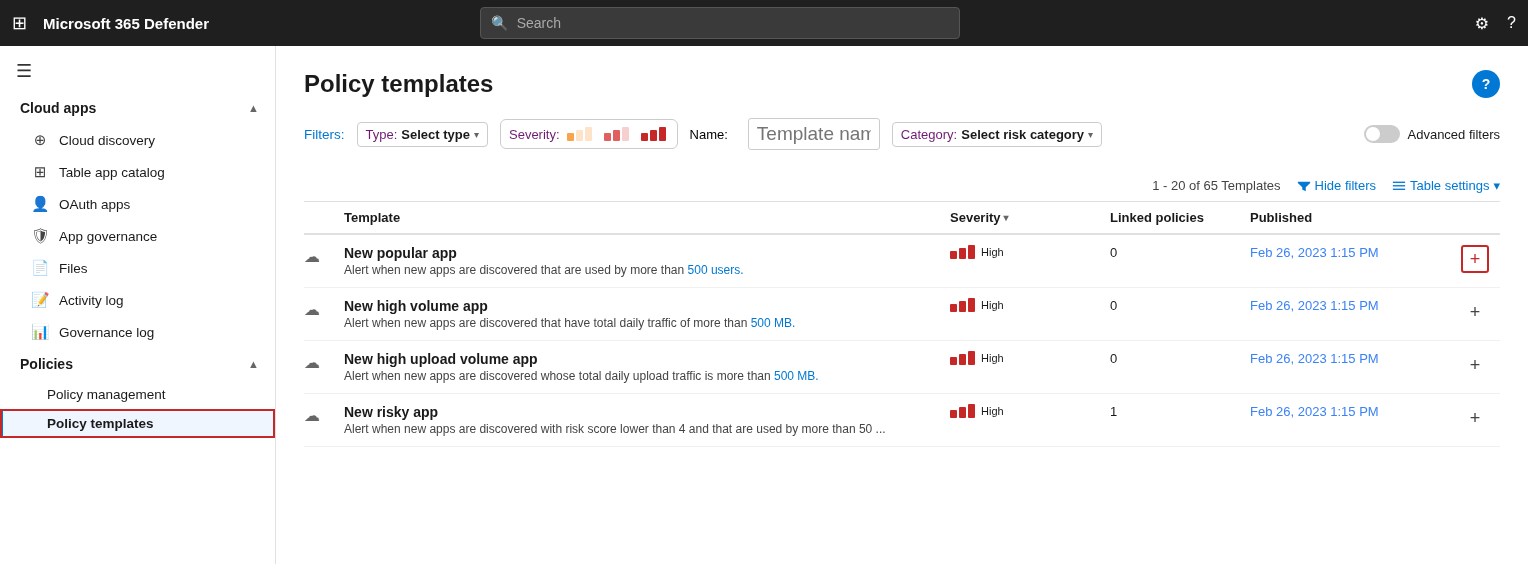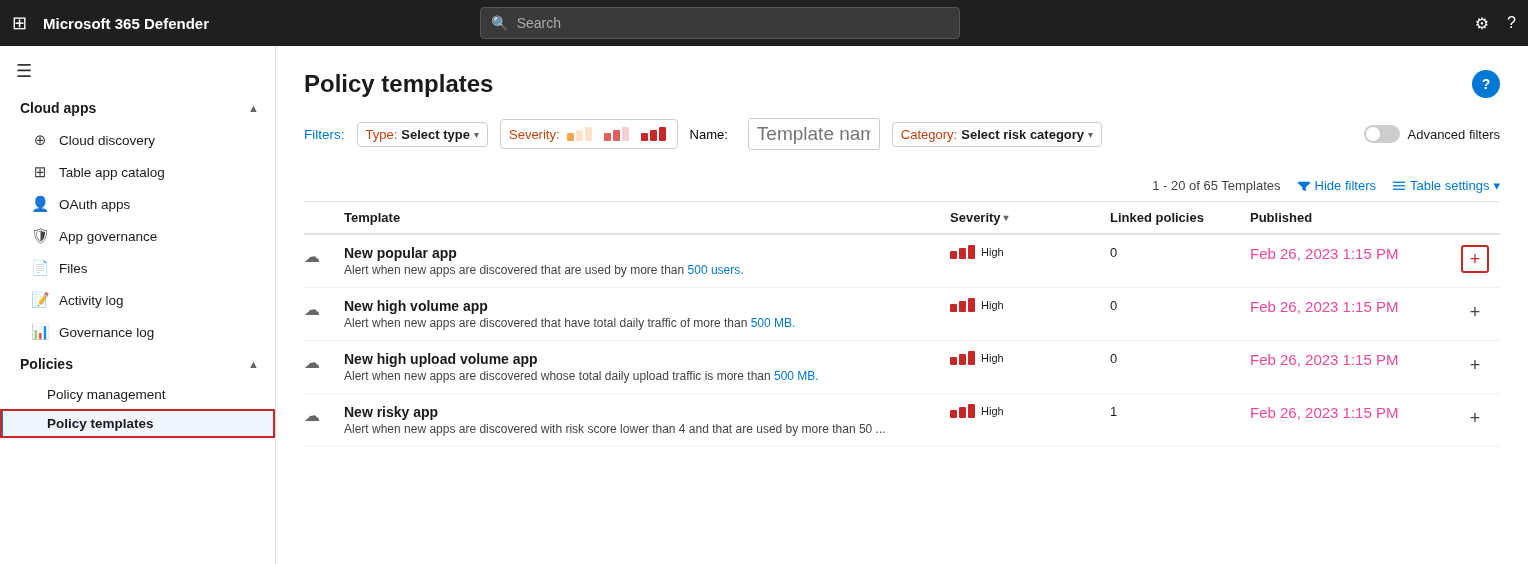--- a/index.html
+++ b/index.html
@@ -174,21 +174,21 @@
       align-items: center;
       border: 1px solid #ccc;
       border-radius: 4px;
       padding: 4px 8px;
       font-size: 13px;
       cursor: pointer;
       background: #fff;
       gap: 4px;
       white-space: nowrap;
     }
-    .filter-select .label { color: #c2410c; }
+    .filter-select .label { color: #701a75; }
     .filter-select .value { font-weight: 600; color: #1a1a1a; }
     .filter-select .chevron { color: #666; font-size: 10px; }
     .severity-icons {
       display: flex;
       gap: 6px;
       align-items: center;
     }
     .sev-block {
       display: flex;
       gap: 2px;
@@ -291,21 +291,21 @@
 
     .row-icon { display: flex; align-items: flex-start; padding-top: 2px; color: #666; font-size: 16px; }
     .row-name-cell { display: flex; flex-direction: column; gap: 2px; }
     .row-name { font-size: 14px; font-weight: 600; color: #1a1a1a; }
     .row-desc { font-size: 12px; color: #444; }
     .row-desc a { color: #0078d4; text-decoration: none; }
     .row-severity { display: flex; align-items: center; gap: 6px; font-size: 11px; color: #1a1a1a; }
     .sev-bars { display: flex; gap: 2px; }
     .sev-bar { width: 7px; height: 14px; border-radius: 1px; background: #c62828; }
     .row-linked { font-size: 13px; color: #1a1a1a; }
-    .row-published { font-size: 15px; color: #ec4899; }
+    .row-published { font-size: 13px; color: #3b82f6; }
     .row-add {
       display: flex;
       align-items: center;
       justify-content: center;
     }
     .add-btn {
       width: 28px;
       height: 28px;
       border: 2px solid #c62828;
       border-radius: 3px;
@@ -410,21 +410,21 @@
 
     <div class="filters-row">
       <span class="filters-label">Filters:</span>
 
       <div class="filter-select">
         <span class="label">Type:</span>
         <span class="value">Select type</span>
         <span class="chevron">▾</span>
       </div>
 
-      <div class="filter-select" style="">
+      <div class="filter-select" style="border-radius:6px;">
         <span class="label">Severity:</span>
         <div class="severity-icons">
 
           <div class="sev-block low">
             <div class="bar" style="height:8px; margin-top:6px; background:#f7a44a;"></div>
             <div class="bar dim" style="height:11px; margin-top:3px; background:#f7a44a;"></div>
             <div class="bar dim" style="height:14px; background:#f7a44a;"></div>
           </div>
 
           <div class="sev-block medium">

